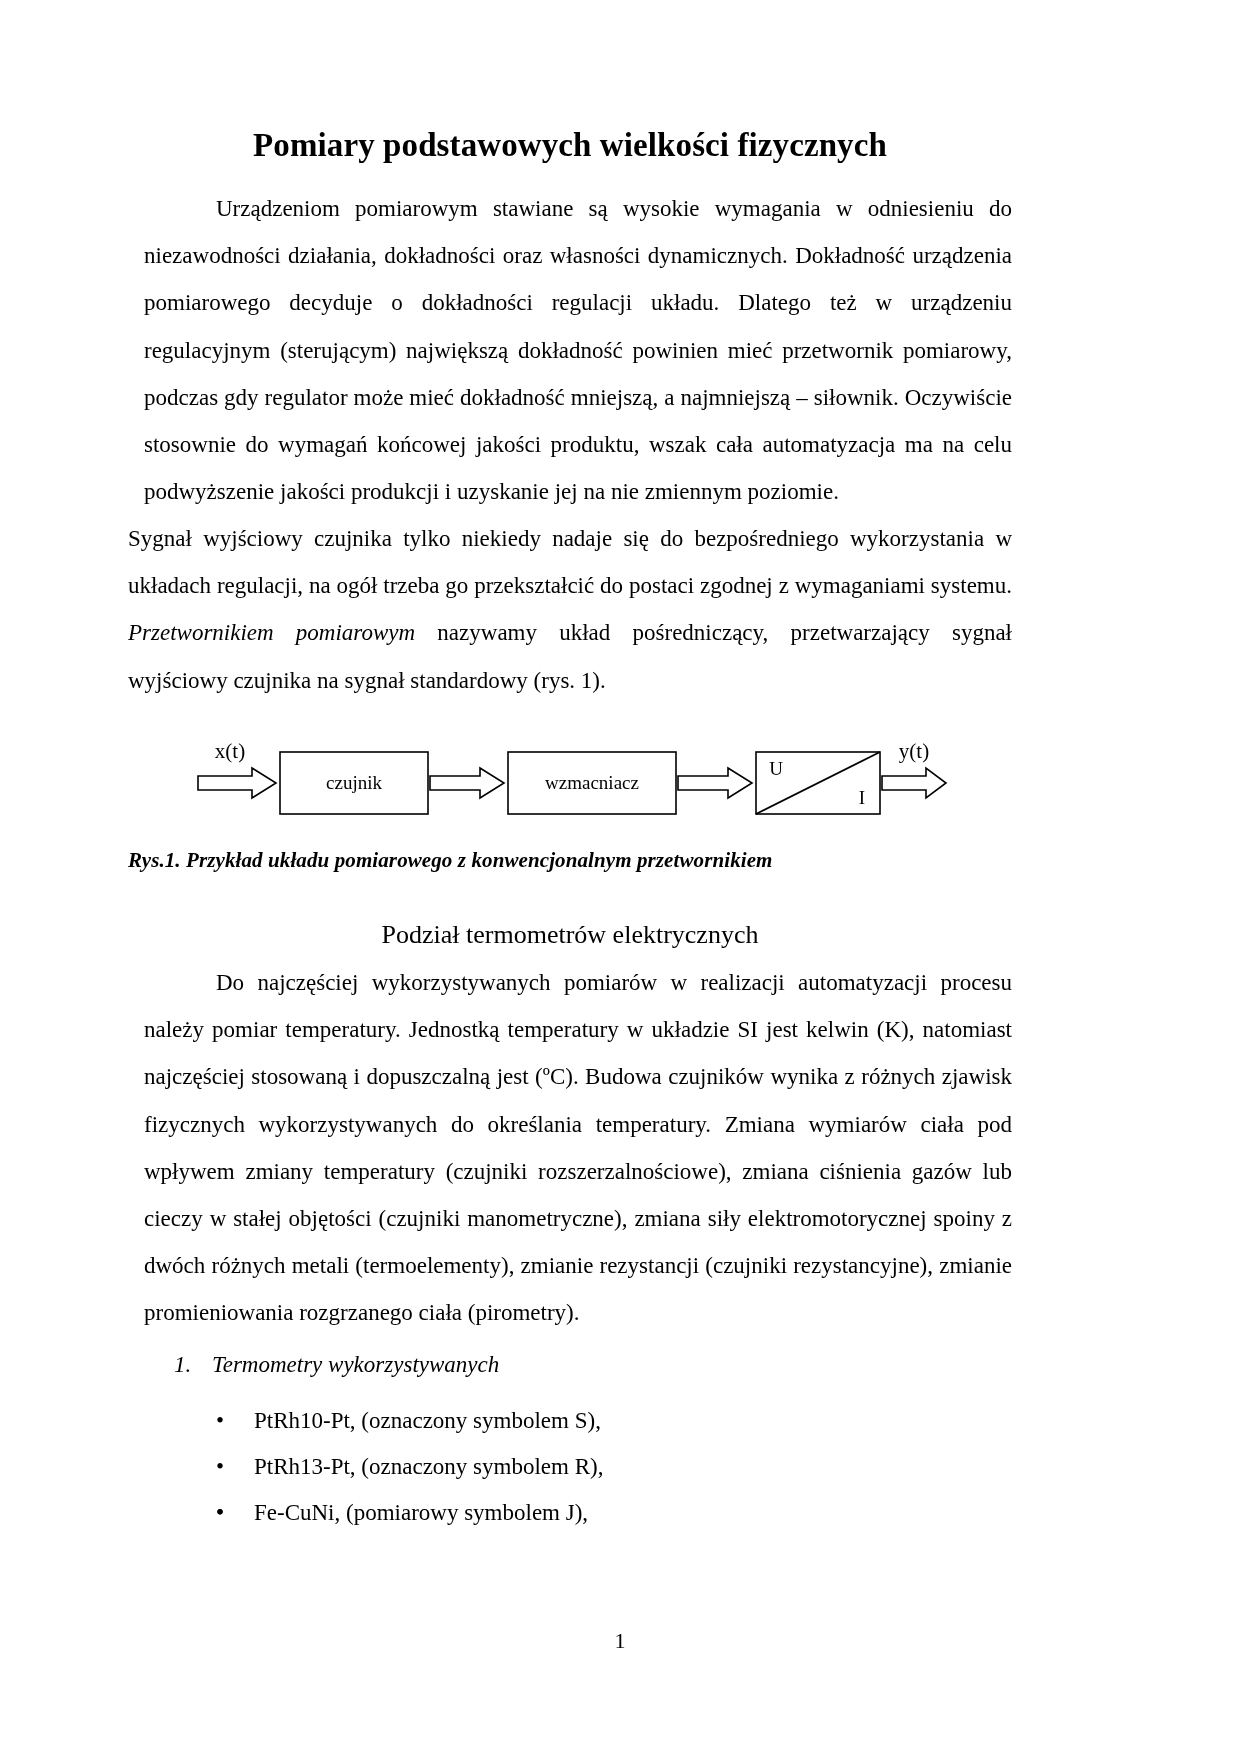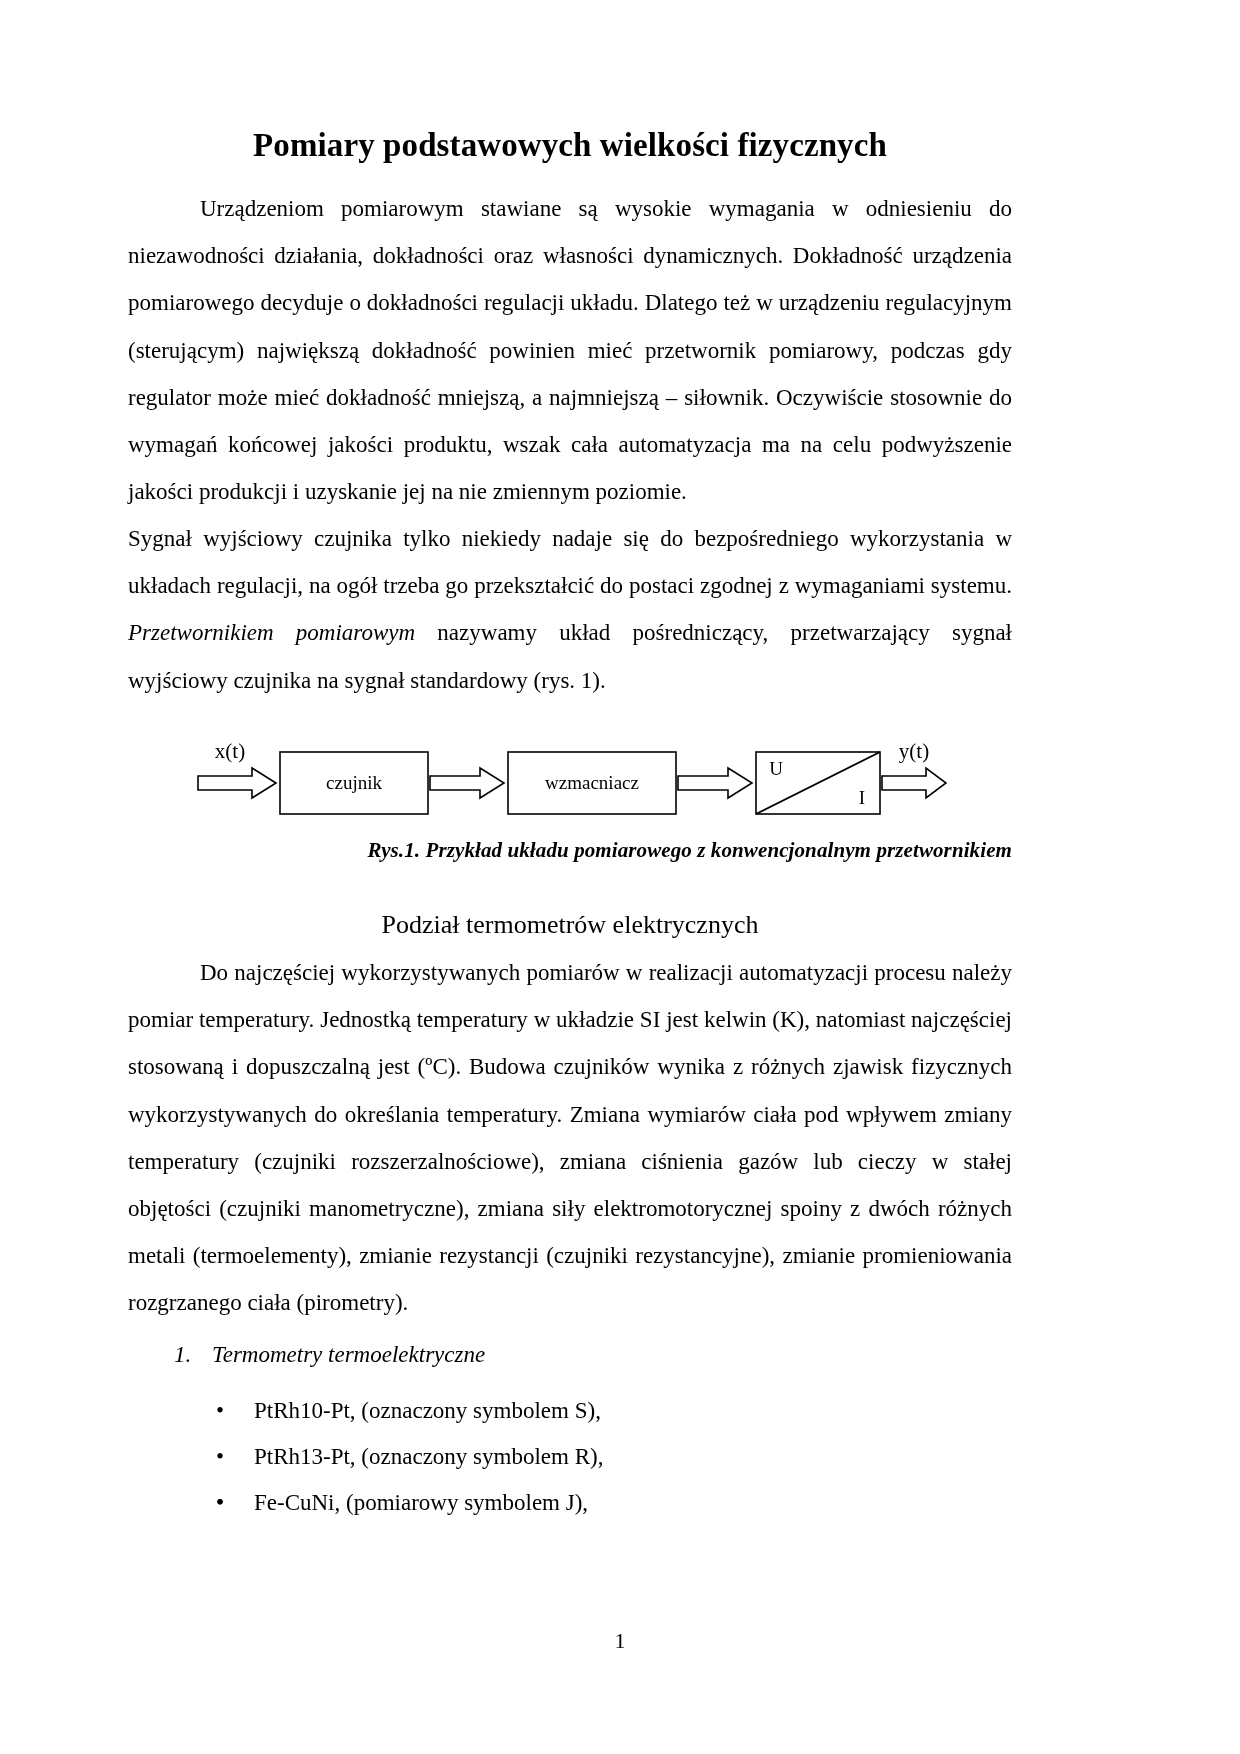--- a/index.html
+++ b/index.html
@@ -45,20 +45,21 @@
     font-size: 23px;
     line-height: 2.05;
     text-align: justify;
     text-justify: inter-word;
     margin: 0;
     -webkit-hyphens: none;
     hyphens: none;
   }
   .para.indent {
     text-indent: 72px;
+    margin-left: 16px;
   }
   .para.tight-top {
     margin-top: 14px;
   }
   .para em {
     font-style: italic;
   }
 
   
   .figure-wrap {
@@ -66,22 +67,22 @@
     margin-bottom: 0;
   }
   .diagram {
     display: block;
     margin: 0 auto;
   }
   .fig-caption {
     font-size: 21px;
     font-weight: bold;
     font-style: italic;
-    text-align: right;
-    margin-top: 10px;
+    text-align: left;
+    margin-top: 20px;
     letter-spacing: 0.1px;
   }
 
   
   .section-heading {
     font-size: 26px;
     font-weight: normal;
     line-height: 1.4;
     margin: 44px 0 6px 0;
     text-align: center;
@@ -195,21 +196,21 @@
         <text class="svg-text-lbl" x="40" y="20" text-anchor="middle">x(t)</text>
         <text class="svg-text-lbl" x="724" y="20" text-anchor="middle">y(t)</text>
       </svg>
       <div class="fig-caption">Rys.1. Przykład układu pomiarowego z konwencjonalnym przetwornikiem</div>
     </div>
 
     <h2 class="section-heading">Podział termometrów elektrycznych</h2>
 
     <p class="para indent">Do najczęściej wykorzystywanych pomiarów w realizacji automatyzacji procesu należy pomiar temperatury. Jednostką temperatury w układzie SI jest kelwin (K), natomiast najczęściej stosowaną i dopuszczalną jest (ºC). Budowa czujników wynika z różnych zjawisk fizycznych wykorzystywanych do określania temperatury. Zmiana wymiarów ciała pod wpływem zmiany temperatury (czujniki rozszerzalnościowe), zmiana ciśnienia gazów lub cieczy w stałej objętości (czujniki manometryczne), zmiana siły elektromotorycznej spoiny z dwóch różnych metali (termoelementy), zmianie rezystancji (czujniki rezystancyjne), zmianie promieniowania rozgrzanego ciała (pirometry).</p>
 
-    <p class="num-item"><span class="num">1.</span><span>Termometry termoelektryczne</span></p>
+    <p class="num-item"><span class="num">1.</span><span>Termometry wykorzystywanych</span></p>
 
 
     <ul class="bullet-list">
       <li><span class="dot">•</span><span>PtRh10-Pt, (oznaczony symbolem S),</span></li>
       <li><span class="dot">•</span><span>PtRh13-Pt, (oznaczony symbolem R),</span></li>
       <li><span class="dot">•</span></li>
       <li><span class="dot">•</span><span>Fe-CuNi, (pomiarowy symbolem J),</span></li>
     </ul>
 
   </div>

